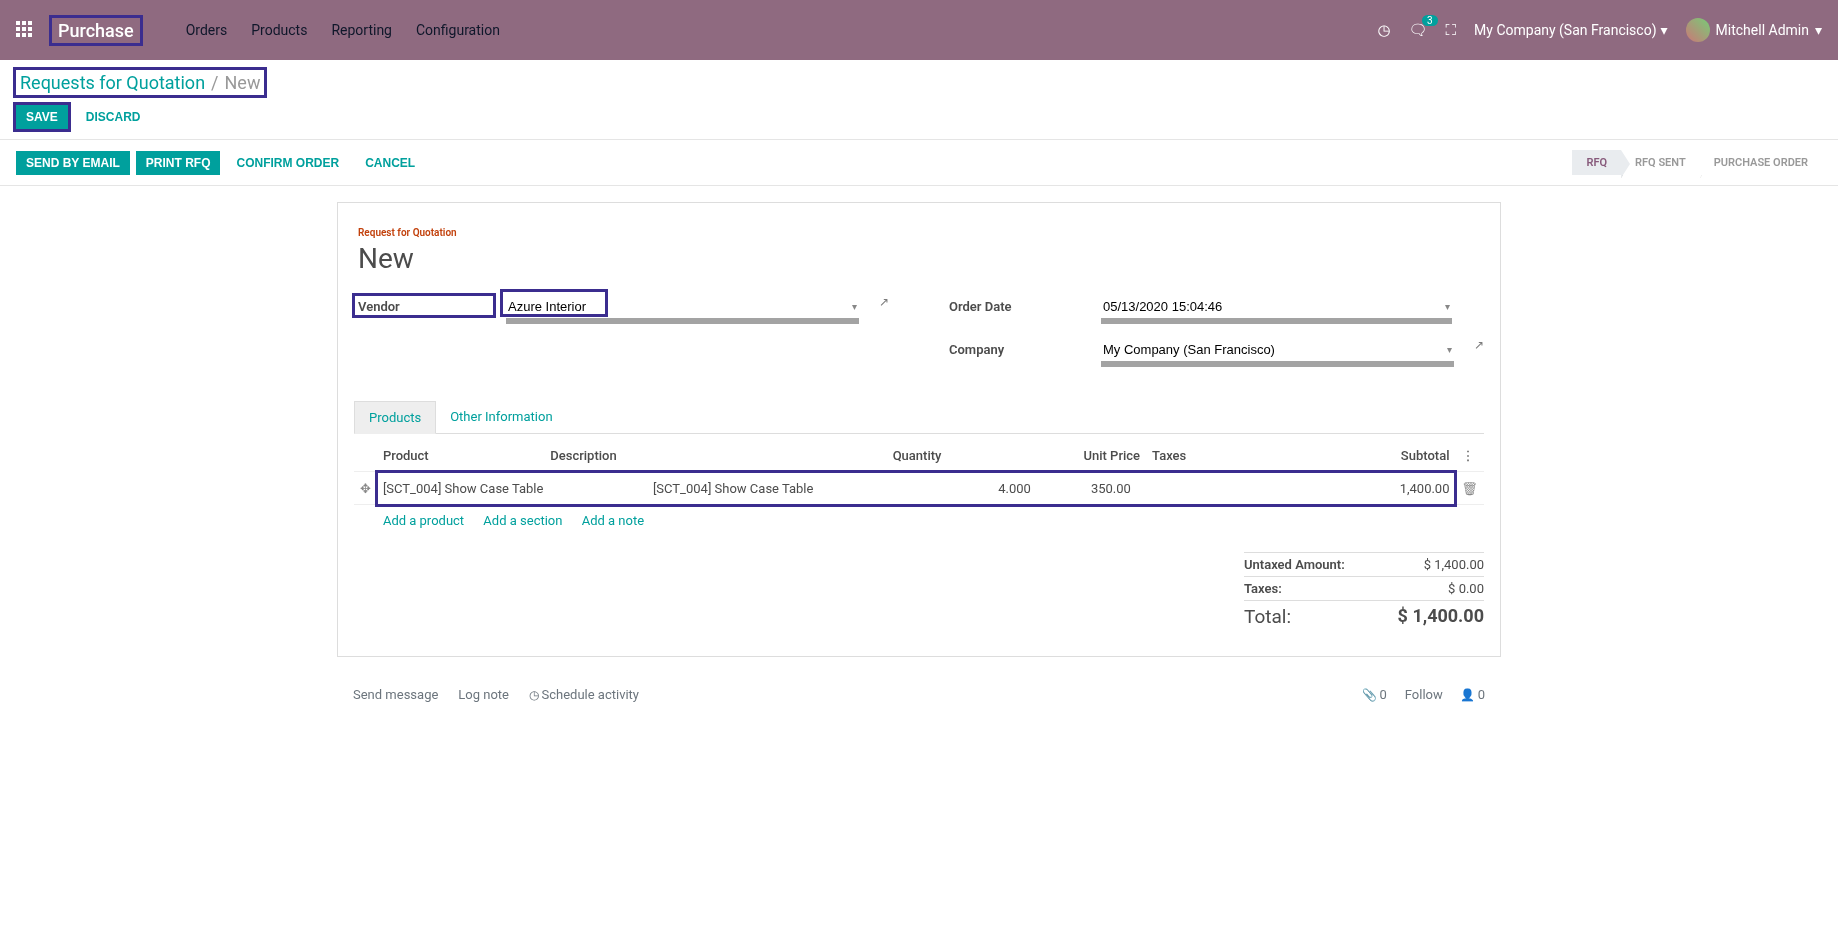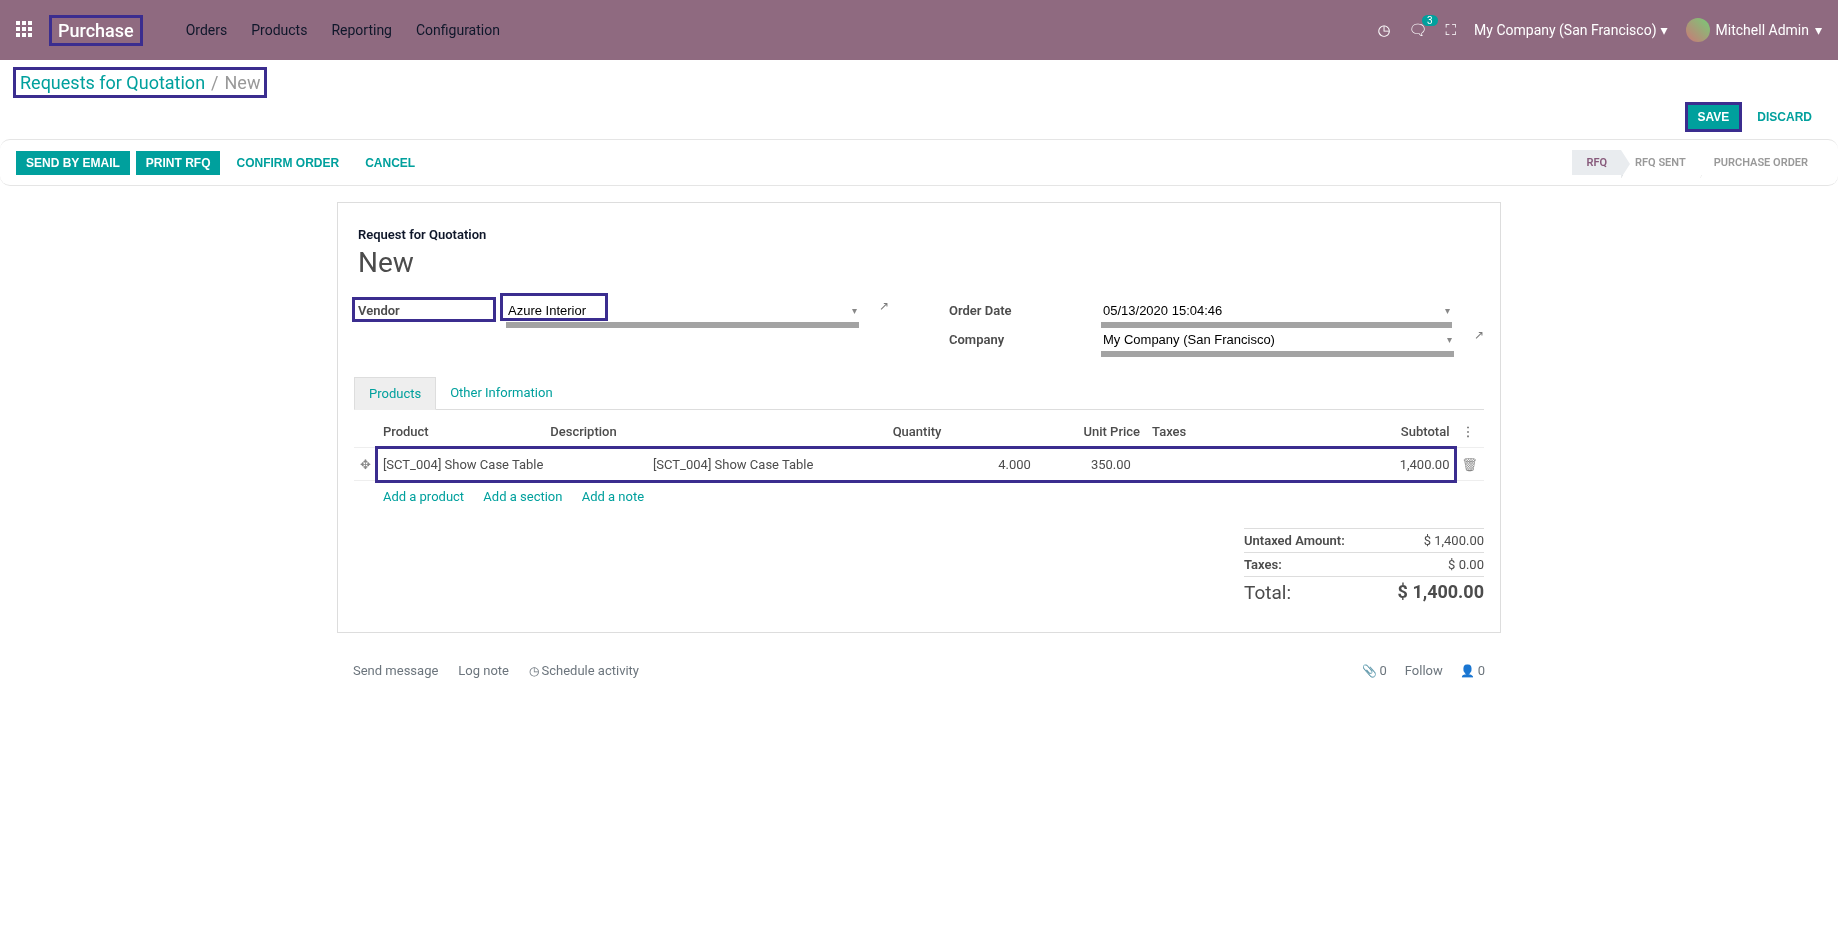--- a/index.html
+++ b/index.html
@@ -21,43 +21,43 @@
 .user-menu { color: #fff; font-size: 14px; display: flex; align-items: center; gap: 6px; }
 
 
 .hl { outline: 3px solid #3b2d8f; outline-offset: 0; }
 
 
 .control-panel { padding: 10px 16px 0 16px; }
 .breadcrumb { font-size: 18px; color: #875a7b; display: flex; align-items: center; gap: 6px; padding: 2px 4px; width: fit-content; }
 .breadcrumb .sep { color: #999; }
 .breadcrumb .current { color: #999; }
-.cp-buttons { margin-top: 10px; display: flex; gap: 8px; justify-content: flex-end; }
+.cp-buttons { margin-top: 10px; display: flex; gap: 8px; }
 .btn { padding: 5px 10px; font-size: 12px; font-weight: 600; border: none; cursor: pointer; }
 .btn-primary { background: #00a09d; color: #fff; }
 .btn-link { background: transparent; color: #00a09d; }
 
 
-.statusbar { display: flex; align-items: center; padding: 10px 16px; border-bottom: 1px solid #e5e5e5; border-top: 1px solid #e5e5e5; margin-top: 10px; border-radius: 10px; }
+.statusbar { display: flex; align-items: center; padding: 10px 16px; border-bottom: 1px solid #e5e5e5; border-top: 1px solid #e5e5e5; margin-top: 10px; }
 .statusbar-left { display: flex; gap: 6px; }
 .statusbar-left .btn-link2 { color: #00a09d; background: transparent; border: none; padding: 5px 10px; font-size: 12px; font-weight: 600; cursor: pointer; }
 .statusbar-right { margin-left: auto; display: flex; }
 .arrow-step { padding: 6px 14px; font-size: 11px; font-weight: 600; color: #999; background: #fff; position: relative; }
 .arrow-step.active { background: #e9ecef; color: #875a7b; }
 .arrow-step::after { content: ''; position: absolute; right: -9px; top: 0; width: 0; height: 0; border-top: 14px solid transparent; border-bottom: 14px solid transparent; border-left: 9px solid #fff; z-index: 1; }
 .arrow-step.active::after { border-left-color: #e9ecef; }
 .arrow-step::before { content: ''; position: absolute; right: -10px; top: 0; width: 0; height: 0; border-top: 14px solid transparent; border-bottom: 14px solid transparent; border-left: 10px solid #ccc; z-index: 0; }
 .arrow-step:last-child::before, .arrow-step:last-child::after { display: none; }
 
 
 .form-sheet { max-width: 1164px; margin: 16px auto; background: #fff; border: 1px solid #ddd; padding: 24px 16px; }
-.form-title-sub { font-size: 13px; font-weight: 600; color: #0f172a; margin: 0 0 4px 0; padding-left: 4px; }
+.form-title-sub { font-size: 10px; font-weight: 600; color: #c2410c; margin: 0 0 4px 0; padding-left: 4px; }
 .form-title { font-size: 28px; color: #4c4c4c; margin-bottom: 20px; padding-left: 4px; }
 .form-row { display: flex; gap: 60px; }
-.form-group { display: flex; gap: 12px; flex: 1; align-items: flex-start; }
+.form-group { display: flex; gap: 12px; flex: 1; margin-bottom: 14px; align-items: flex-start; }
 .form-group label { width: 140px; font-size: 13px; color: #4c4c4c; padding-top: 4px; }
 .form-group label.bold { font-weight: 600; }
 .field { flex: 1; position: relative; }
 .field-input { width: 100%; border: none; border-bottom: 1px solid #c0c0c0; padding: 4px 2px; font-size: 13px; background: transparent; }
 .field-input.req { border-bottom: 6px solid #a3a3a3; }
 .field-caret { position: absolute; right: 2px; top: 6px; font-size: 10px; color: #888; }
 .ext-link { margin-left: 8px; color: #7c7c7c; font-size: 12px; }
 
 
 .tabs { display: flex; border-bottom: 1px solid #ddd; margin-top: 20px; }

